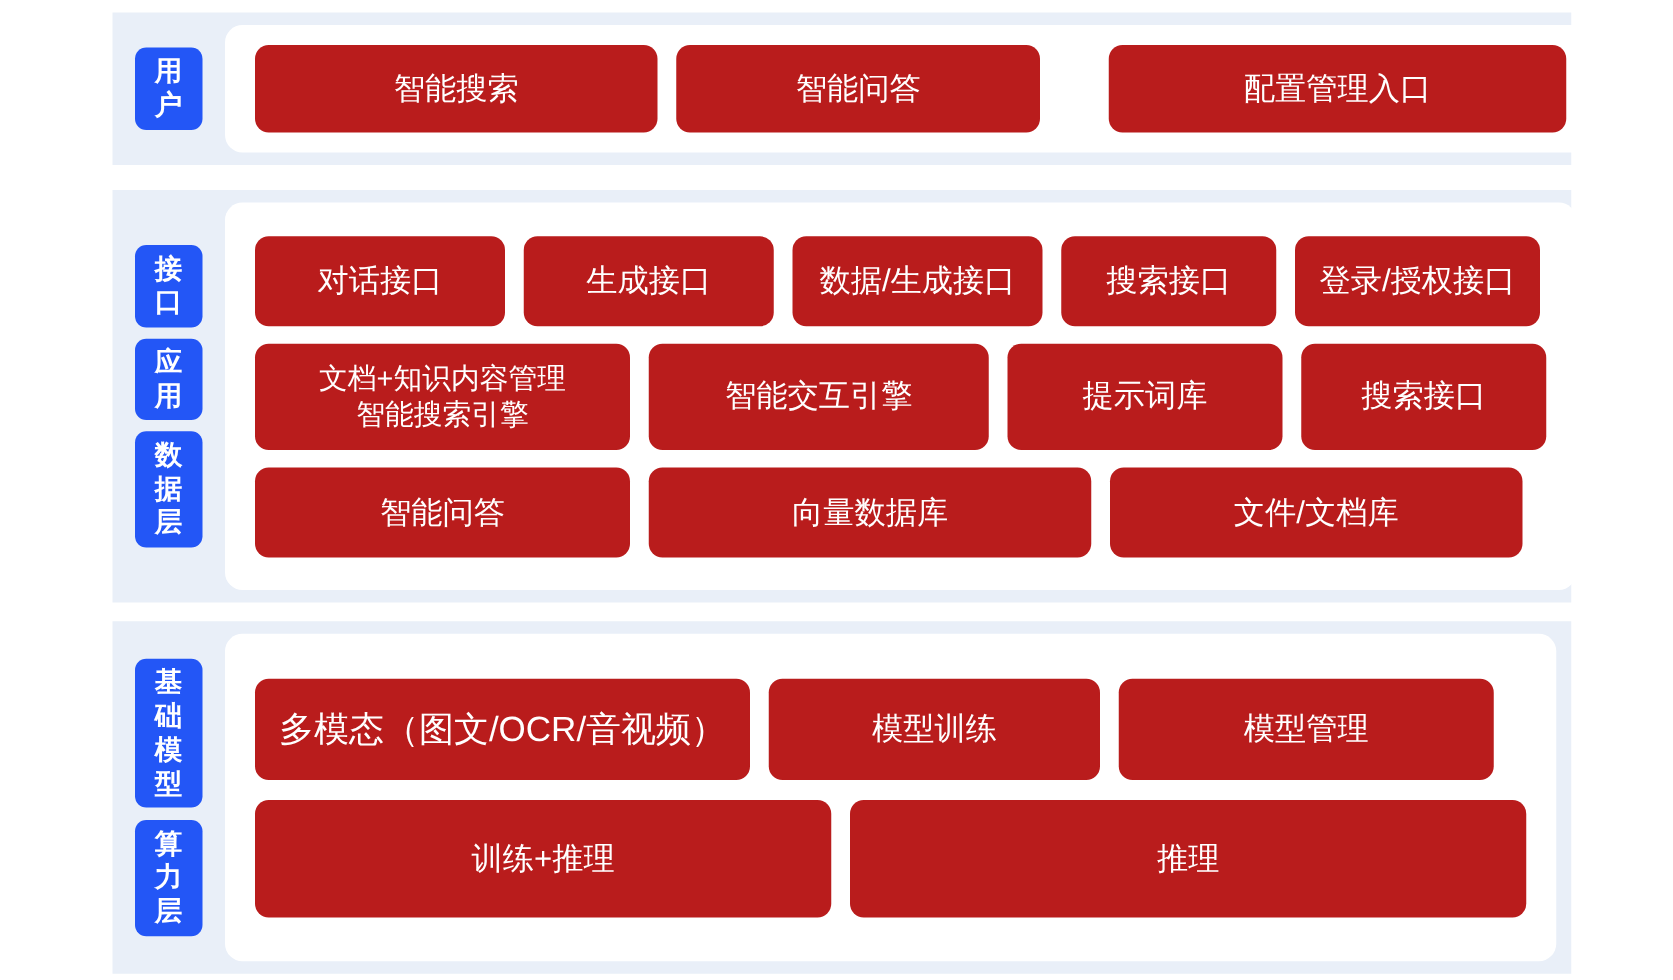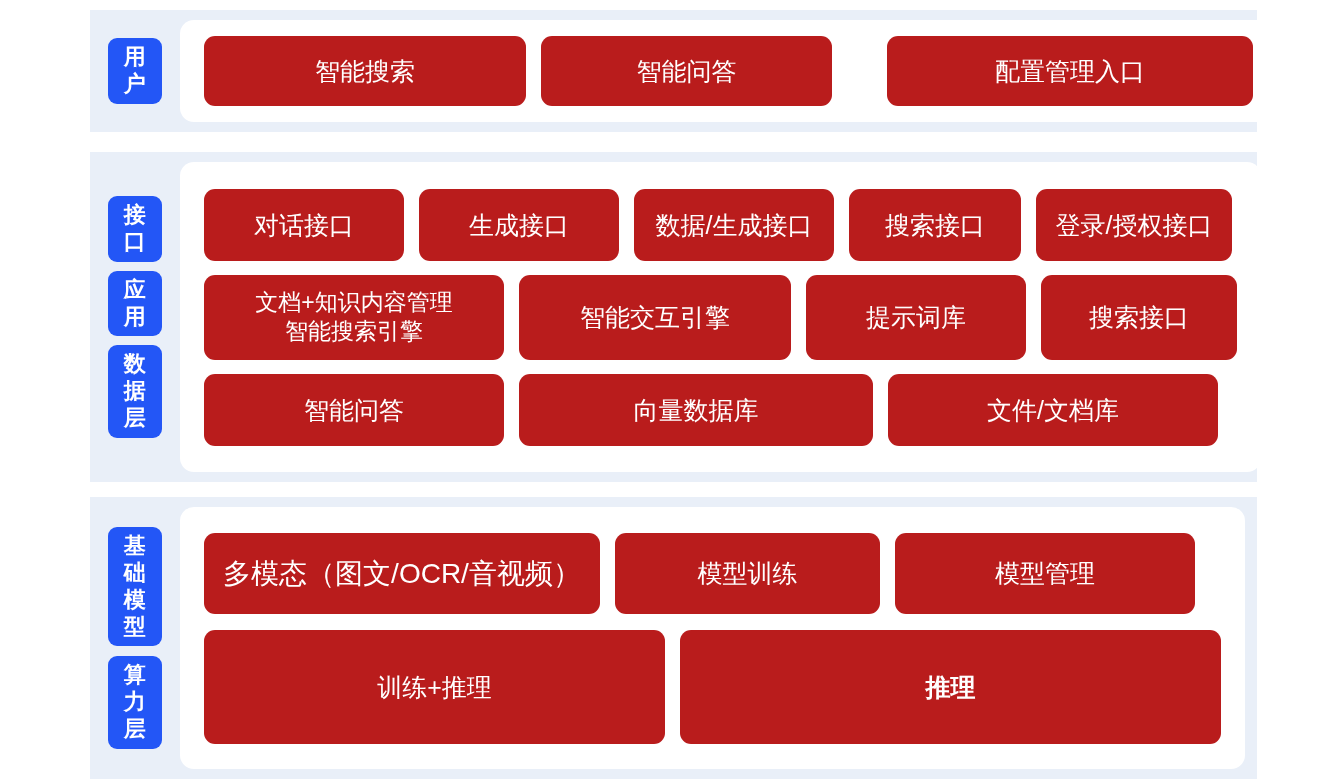--- a/index.html
+++ b/index.html
@@ -138,23 +138,23 @@
 
   
   #band-base { top: 497px; height: 282px; }
   #band-base .tab-col { gap: 10px; }
   #band-base .panel { padding: 16px 24px; gap: 16px; }
   #band-base .r-model .box { height: 81px; }
   #band-base .r-model .box.m0 { flex: 0 0 396px; font-size: 28px; line-height: 1.25; }
   #band-base .r-model .box.m1 { flex: 0 0 265px; }
   #band-base .r-model .box.m2 { flex: 0 0 300px; }
 
-  #band-base .r-compute .box { height: 114px; }
+  #band-base .r-compute .box { height: 94px; }
   #band-base .r-compute .box.c0 { flex: 0 0 461px; }
-  #band-base .r-compute .box.c1 { flex: 0 0 541px; font-weight: bold; }
+  #band-base .r-compute .box.c1 { flex: 0 0 541px; }
 </style>
 </head>
 <body>
 
 <div class="canvas">
 
   <div class="band" id="band-user">
     <div class="tab-col">
       <div class="tab">
         <span class="ch">用</span>

